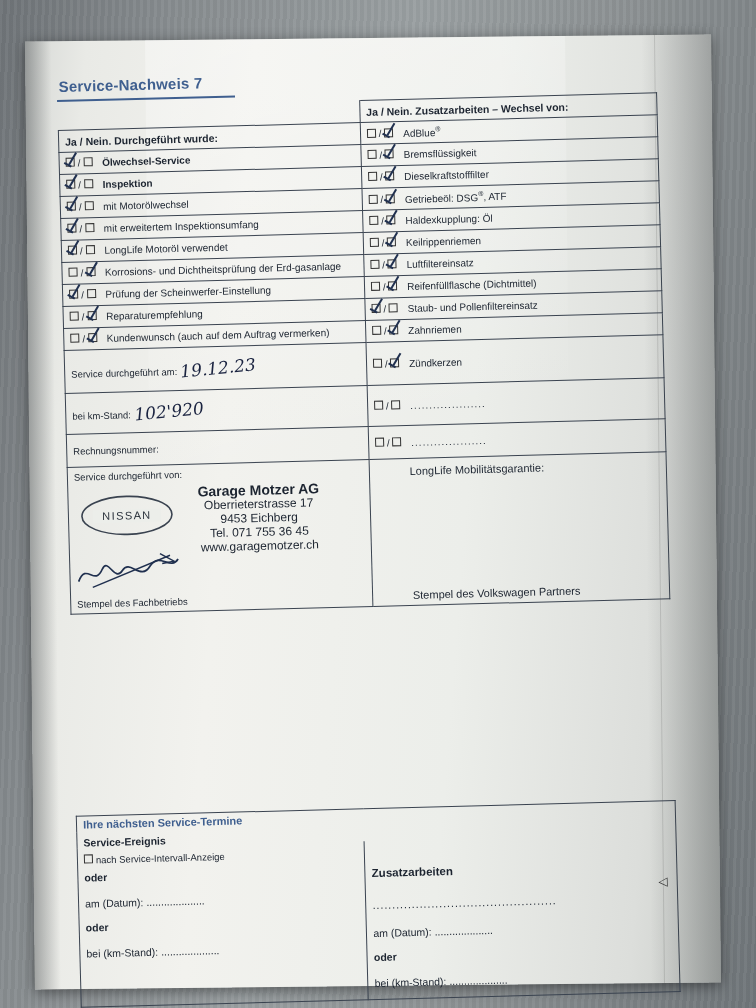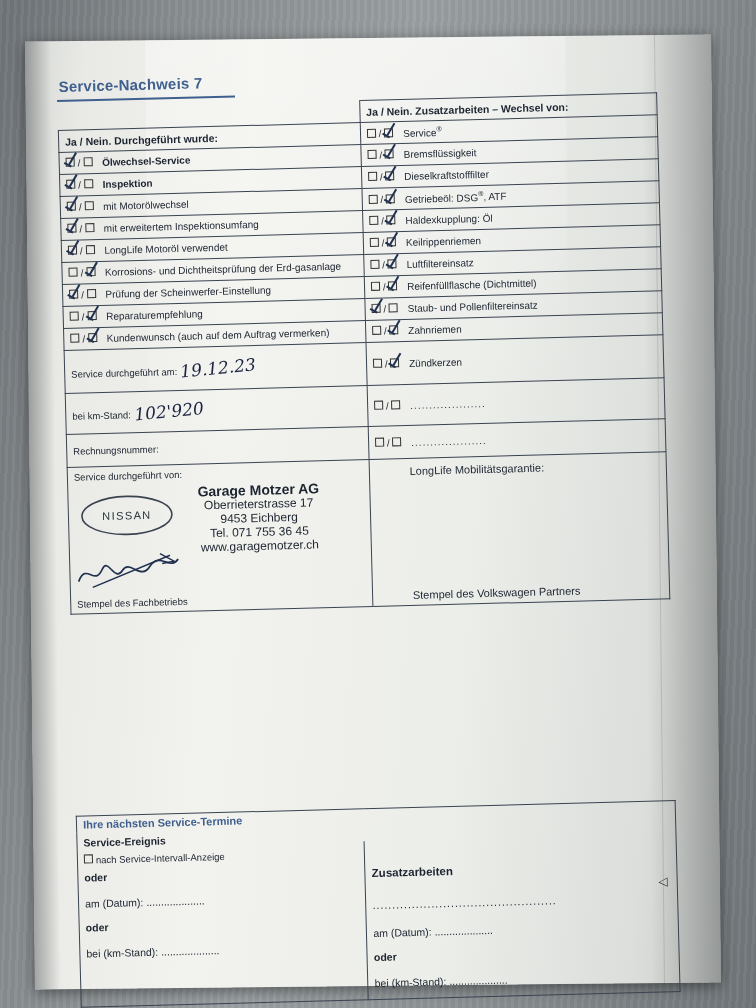--- a/index.html
+++ b/index.html
@@ -96,21 +96,21 @@
       <tbody>
           <tr class="row">
         <td class="col-l" style="border-top:none;border-left:none;"></td>
         <td class="col-r hdr">Ja / Nein. Zusatzarbeiten – Wechsel von:</td>
       </tr>
       <tr class="row">
         <td class="col-l hdr">Ja / Nein. Durchgeführt wurde:</td>
         <td class="col-r chk">
           <span class="box"></span>/
           <span class="box"></span><span class="tick"></span>
-          <span class="lbl">Service</span><span class="sup">®</span>
+          <span class="lbl">AdBlue</span><span class="sup">®</span>
         </td>
       </tr>
       <tr class="row">
         <td class="col-l chk">
           <span class="box"></span><span class="tick"></span>/
           <span class="box"></span>
           <span class="lbl bold">Ölwechsel-Service</span>
         </td>
         <td class="col-r chk">
           <span class="box"></span>/

